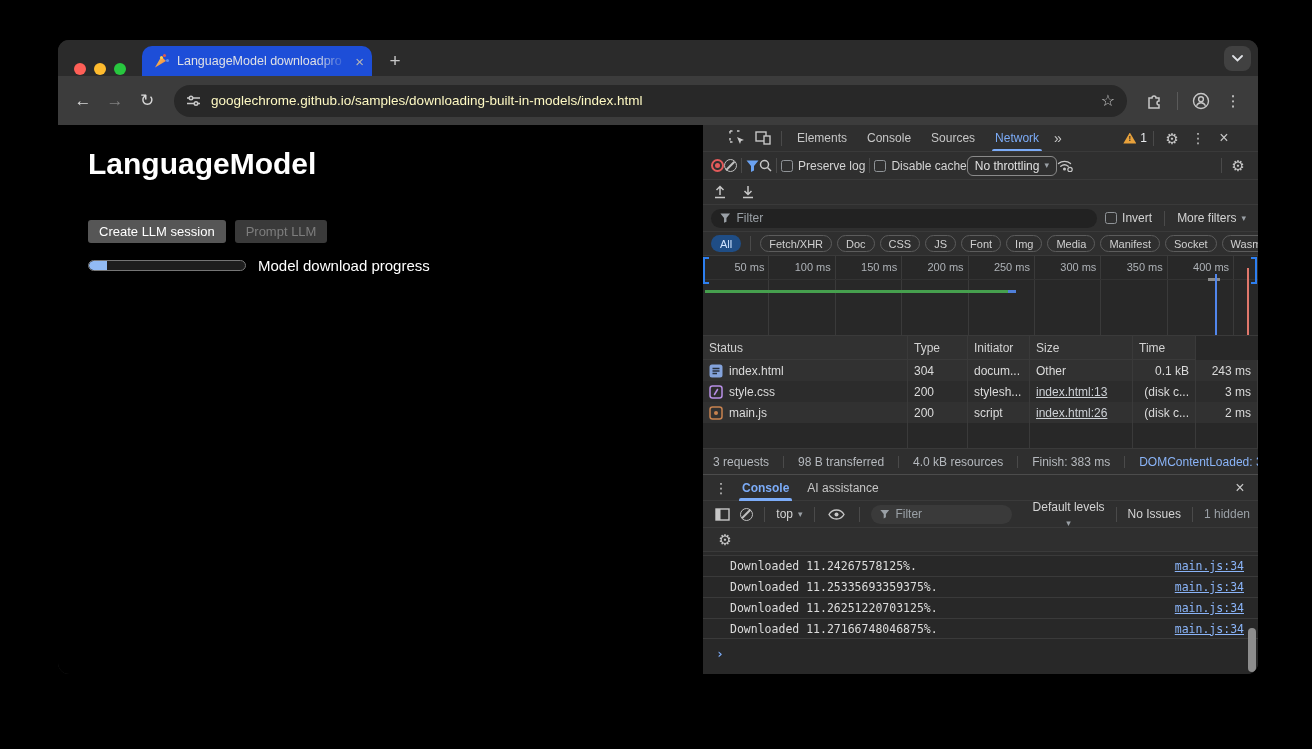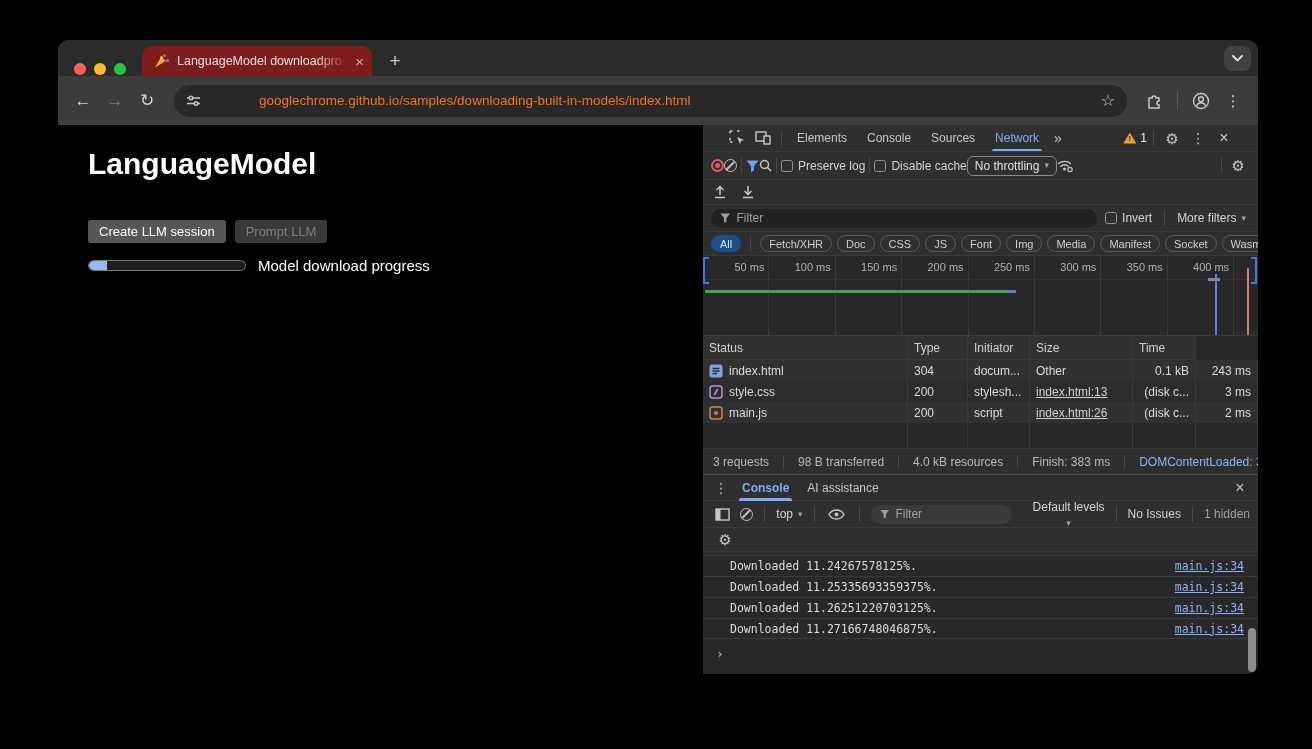--- a/index.html
+++ b/index.html
@@ -7,21 +7,21 @@
     font-family:"Liberation Sans", sans-serif; }
   .window { position:absolute; left:58px; top:40px; width:1200px; height:634px;
     border-radius:11px; overflow:hidden; background:#282828;
     box-shadow:0 18px 50px rgba(0,0,0,.65); }
 
   
   .tabstrip { height:36px; background:#2b2b2b; position:relative; display:flex; align-items:flex-end; }
   .traffic { position:absolute; left:16px; top:23px; display:flex; gap:8px; }
   .light { width:12px; height:12px; border-radius:50%; }
   .light.red{background:#fe5f57}.light.yellow{background:#febb2e}.light.green{background:#28c73f}
-  .tab { position:absolute; left:84px; bottom:0; width:230px; height:30px; background:#7f1d1d;
+  .tab { position:absolute; left:84px; bottom:0; width:230px; height:30px; background:#1d4ed8;
     border-radius:10px 10px 0 0; display:flex; align-items:center; padding:0 8px 0 12px; gap:8px; }
   .favicon { width:15px; height:15px; position:relative; flex:0 0 auto; }
   .popper-cone { position:absolute; left:1px; bottom:1px; width:11px; height:11px;
     background:linear-gradient(135deg,#ffd34e,#f2994a 60%,#e2574c); 
     clip-path:polygon(0 100%, 58% 0, 100% 42%); }
   .popper-dot { position:absolute; width:3px; height:3px; border-radius:50%; }
   .tab-title { flex:1; font-size:12.5px; color:#dfe1e5; white-space:nowrap; overflow:hidden;
     -webkit-mask-image:linear-gradient(90deg,#000 82%,transparent); }
   .tab-close { color:#b5b5b5; font-size:15px; line-height:1; cursor:default; }
   .newtab { position:absolute; left:324px; bottom:3px; width:26px; height:26px; display:flex;
@@ -29,21 +29,21 @@
   .tabsearch { position:absolute; right:7px; top:6px; width:27px; height:25px; background:#414141;
     border-radius:8px; display:flex; align-items:center; justify-content:center; }
 
   
   .navbar { height:49px; background:#3c3c3c; display:flex; align-items:center; padding:0 12px; gap:6px; }
   .navbtn { width:26px; height:26px; display:flex; align-items:center; justify-content:center;
     color:#d6d6d6; font-size:17px; }
   .navbtn.disabled { color:#808080; }
   .omnibox { flex:1; height:32px; background:#282828; border-radius:16px; margin:0 8px;
     display:flex; align-items:center; padding:0 12px; gap:10px; min-width:0; }
-  .url-text { font-size:13.5px; color:#f97316; white-space:nowrap; overflow:hidden; flex:1;margin-left:48px; }
+  .url-text { font-size:13.5px; color:#fef9c3; white-space:nowrap; overflow:hidden; flex:1; }
   .nav-divider { width:1px; height:18px; background:#5a5a5a; margin:0 4px; }
   svg.ic { display:block; }
 
   
   .content { display:flex; height:549px; }
   .pagearea { width:645px; background:#000; position:relative; }
   .page-h1 { position:absolute; left:30px; top:22px; font-size:30px; font-weight:700; color:#fff; }
   .btnrow { position:absolute; left:30px; top:95px; display:flex; gap:9px; }
   .pbtn { font-size:13px; padding:4px 11px; border-radius:3px; border:none;
     font-family:"Liberation Sans",sans-serif; }

